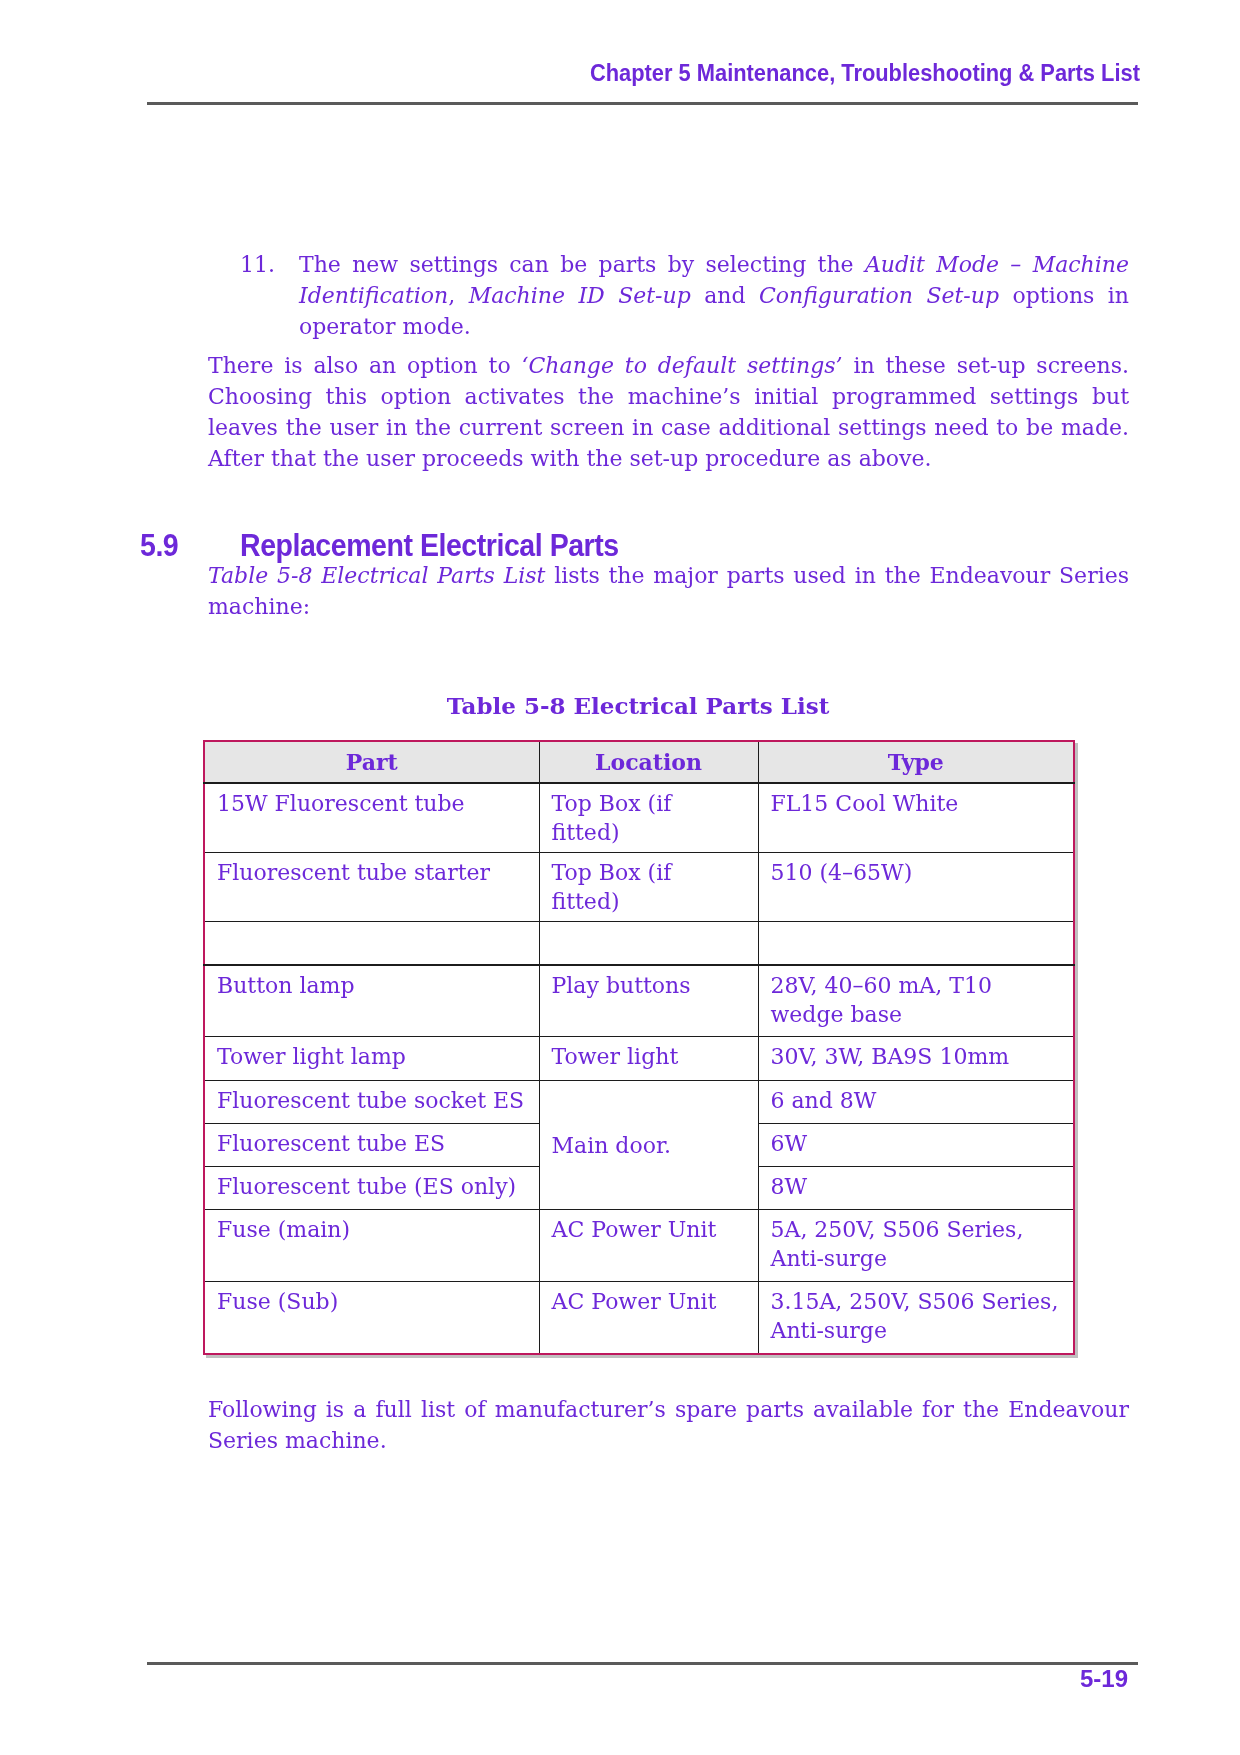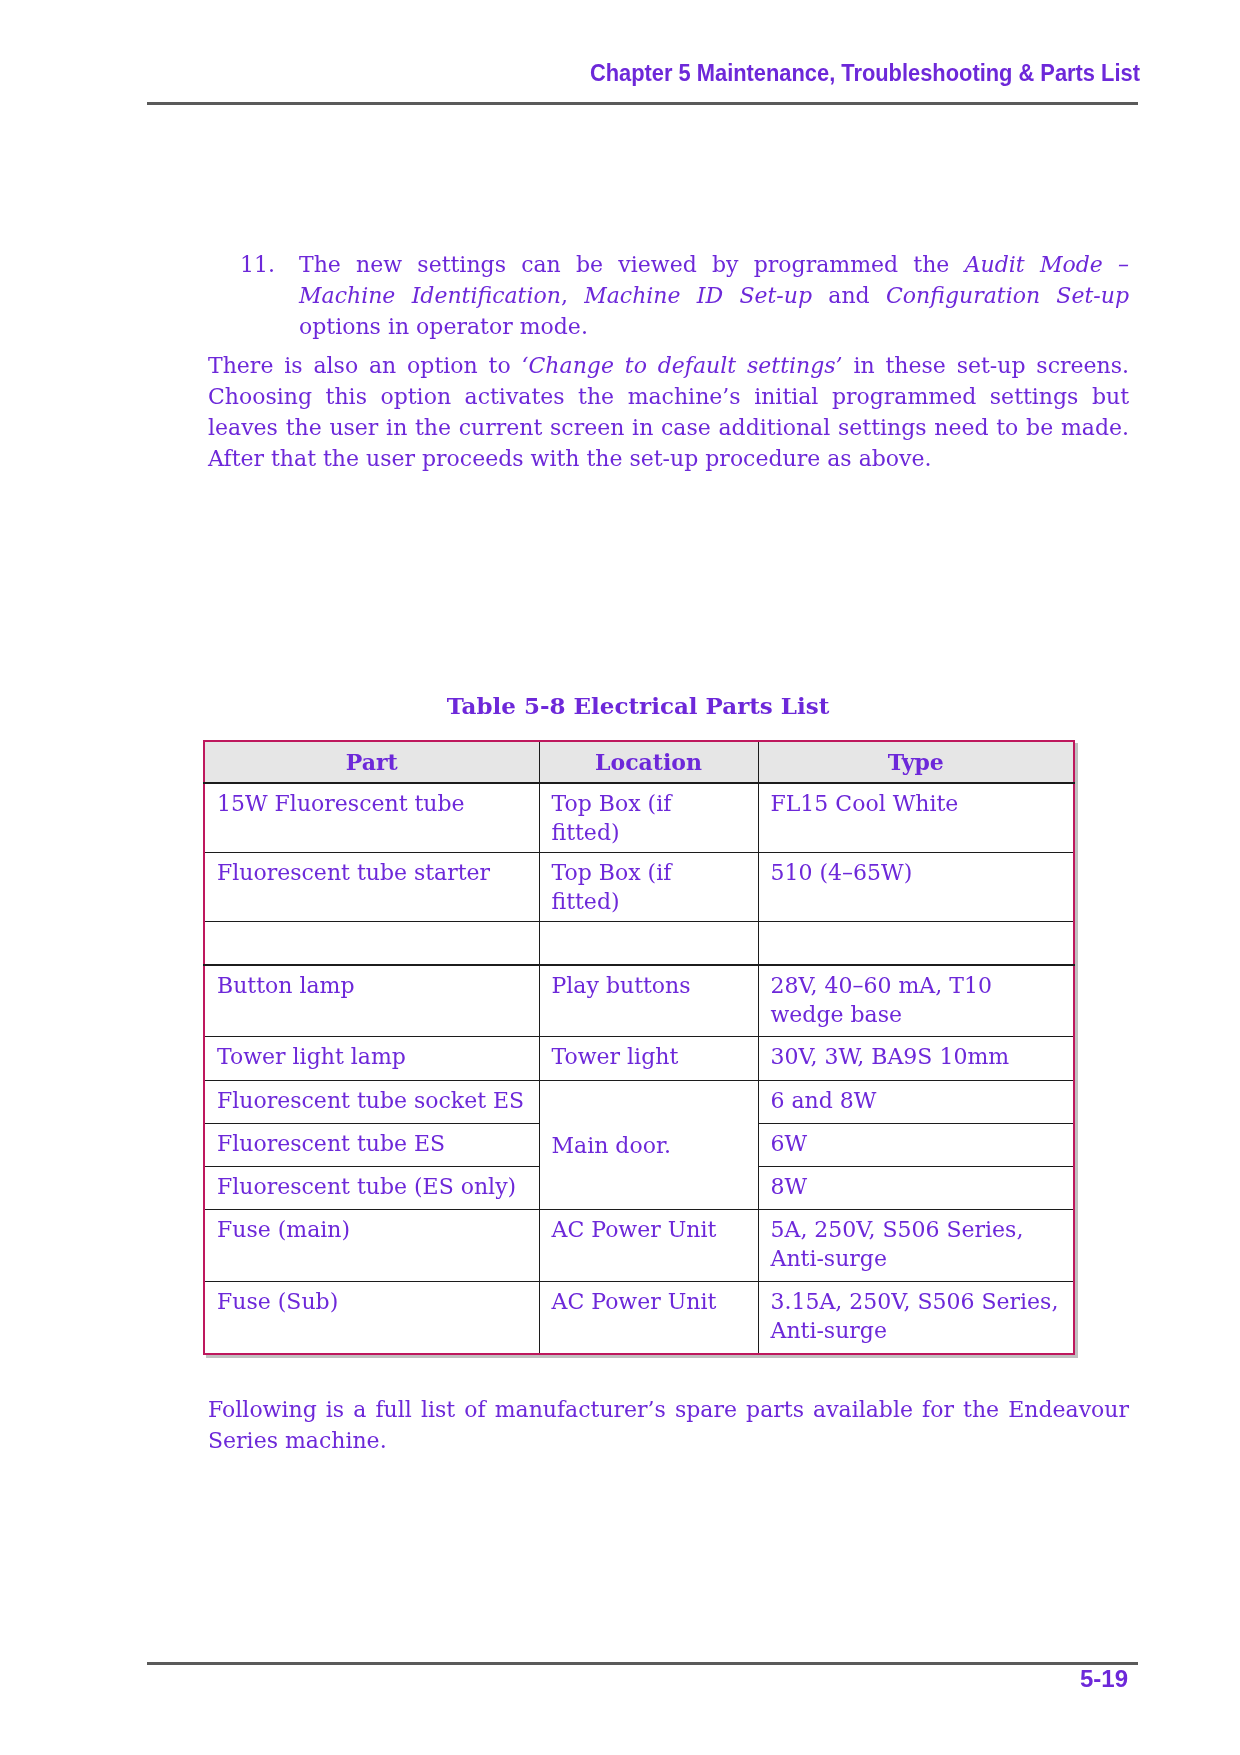--- a/index.html
+++ b/index.html
@@ -101,25 +101,29 @@
 </head>
 <body>
 
 <div class="page">
 
   <div class="header-title">Chapter 5 Maintenance, Troubleshooting &amp; Parts List</div>
   <div class="rule header-rule"></div>
 
 
   <span class="list-number">11.</span>
-  <p class="para list-text"><span>The new settings can be viewed by programmed the </span><em>Audit Mode – Machine Identification</em><span>, </span><em>Machine ID Set-up</em><span> and </span><em>Configuration Set-up</em><span> options in operator mode.</span></p>
+  <p class="para list-text"><span>The new settings can be parts by selecting the </span><em>Audit Mode – Machine Identification</em><span>, </span><em>Machine ID Set-up</em><span> and </span><em>Configuration Set-up</em><span> options in operator mode.</span></p>
 
   <p class="para para-default"><span>There is also an option to </span><em>‘Change to default settings’</em><span> in these set-up screens. Choosing this option activates the machine’s initial programmed settings but leaves the user in the current screen in case additional settings need to be made. After that the user proceeds with the set-up procedure as above.</span></p>
 
-
+  <div class="heading heading-59">
+    <span class="sec-num">5.9</span><span class="sec-title">Replacement Electrical Parts</span>
+  </div>
+
+  <p class="para intro-59"><em>Table 5-8 Electrical Parts List</em><span> lists the major parts used in the Endeavour Series machine:</span></p>
 
   <div class="table-caption">Table 5-8 Electrical Parts List</div>
 
   <div class="table-wrap">
     <table class="parts">
       <colgroup>
           <col class="c1">
           <col class="c2">
           <col class="c3">
         </colgroup>

